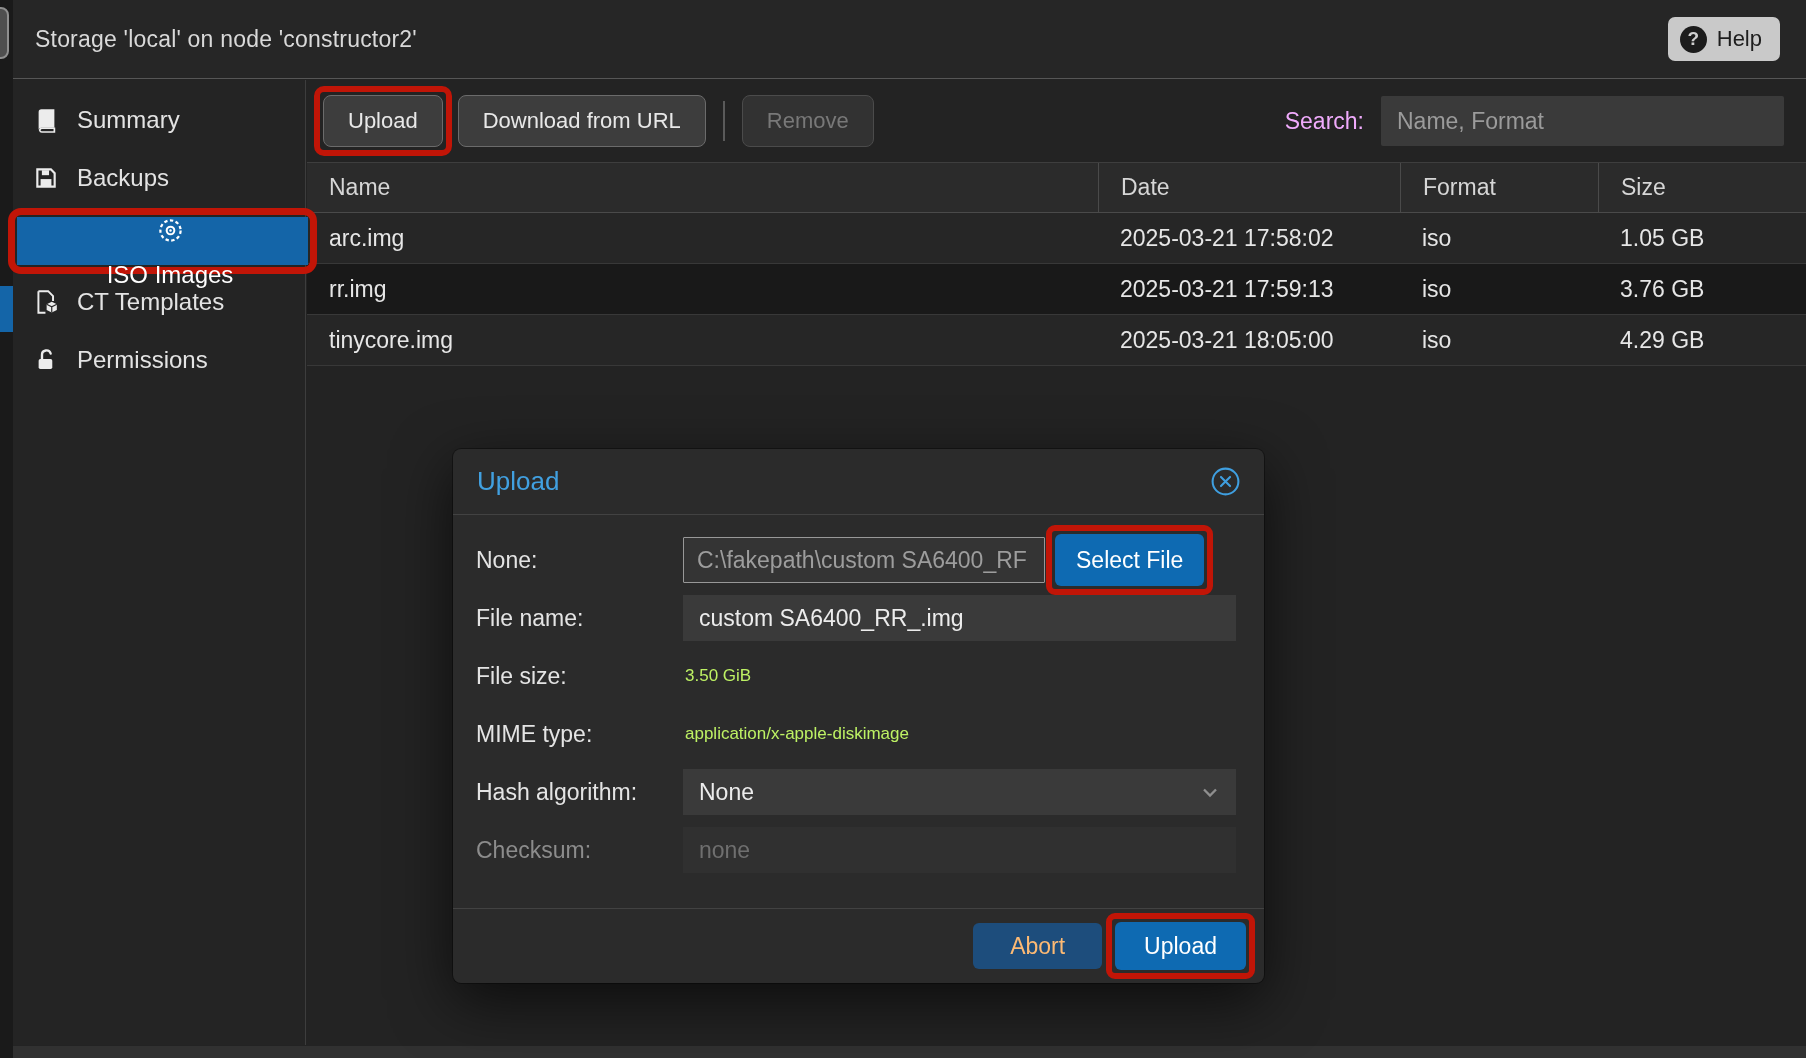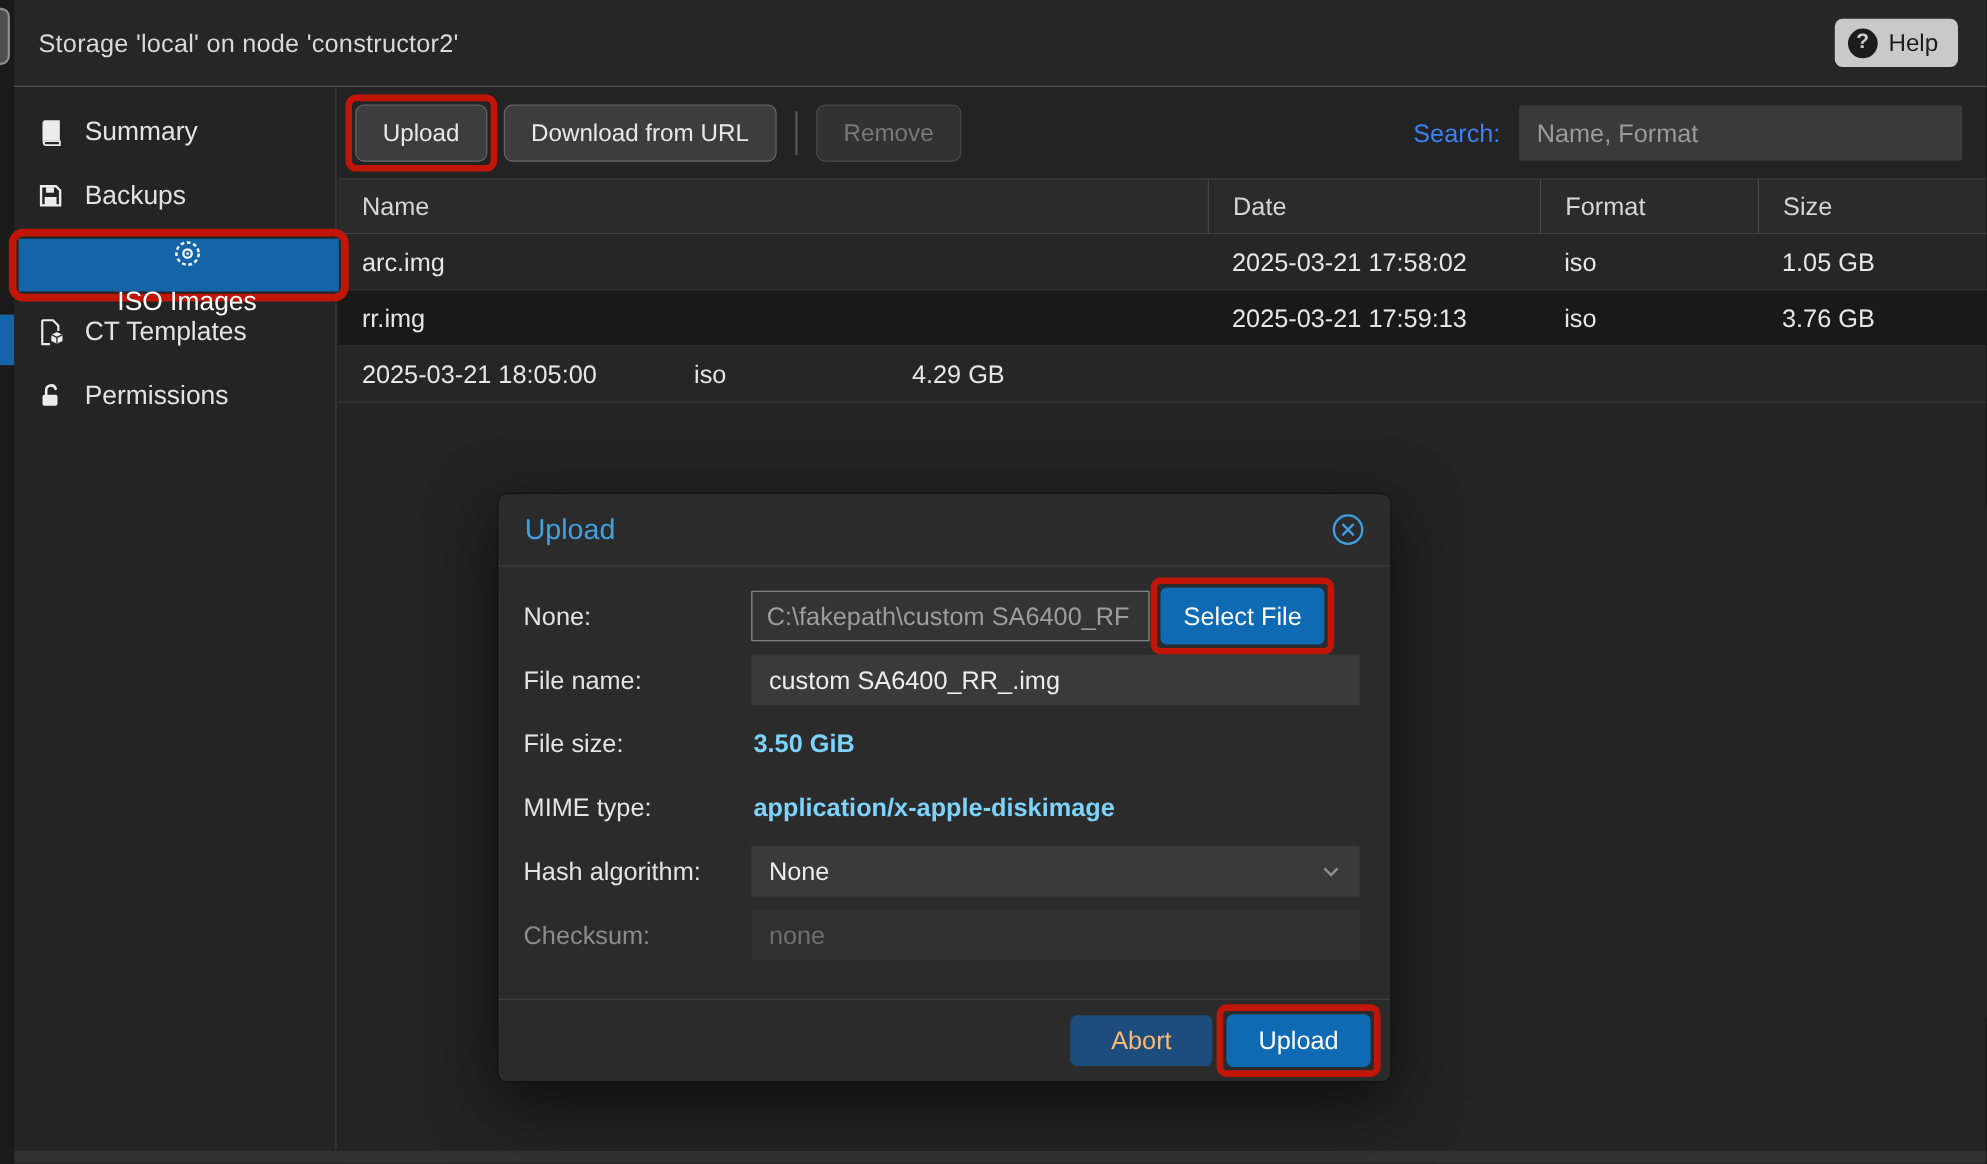--- a/index.html
+++ b/index.html
@@ -57,21 +57,21 @@
   .toolbar { height:82px; display:flex; align-items:center; }
   .tb-btn {
     height:52px; padding:0 24px; background:#3d3d3d; border:1px solid #6b6b6b; border-radius:8px;
     color:#e8e8e8; font-family:inherit; font-size:22px; cursor:pointer; white-space:nowrap;
   }
   .tb-btn.disabled { background:#323232; border-color:#4b4b4b; color:#787878; cursor:default; }
   .upload-annotation { border:6px solid #c11507; border-radius:10px; padding:3px; margin-left:7px; }
   .dl-btn { margin-left:6px; }
   .tb-sep { width:2px; height:40px; background:#5a5a5a; margin:0 17px; }
   .search-wrap { margin-left:auto; display:flex; align-items:center; gap:17px; margin-right:22px; }
-  .search-label { font-size:23px; color:#3b82f6; }
+  .search-label { font-size:23px; color:#f0abfc; }
   .search-input {
     width:403px; height:50px; background:#3a3a3a; border:none; border-radius:2px;
     padding:0 16px; font-family:inherit; font-size:23px; color:#dddddd;
   }
   .search-input::placeholder { color:#9b9b9b; }
 
   
   .thead {
     display:flex; height:51px; background:#2b2b2b;
     border-top:1px solid #3e3e3e; border-bottom:1px solid #4a4a4a;
@@ -110,21 +110,21 @@
   .selectfile-annotation { border:6px solid #c11507; border-radius:9px; padding:3px; margin-left:1px; }
   .blue-btn {
     background:#0e6ab2; border:none; border-radius:6px; color:#ffffff;
     font-family:inherit; font-size:23px; cursor:pointer;
   }
   .select-file-btn { height:52px; padding:0 21px; }
   .dlg-text-input {
     flex:1; height:46px; background:#3a3a3a; border:none; color:#ececec;
     font-family:inherit; font-size:23px; padding:0 16px;
   }
-  .plain-value { font-size:23px; color:#7dd3fc; padding-left:2px;font-weight:bold; }
+  .plain-value { font-size:17px; color:#bef264; padding-left:2px; }
   .dropdown {
     flex:1; height:46px; background:#3a3a3a; display:flex; align-items:center;
     padding:0 14px 0 16px; color:#ececec; font-size:23px; cursor:pointer;
   }
   .dropdown .chev { margin-left:auto; display:flex; }
   .frow.dimmed .flabel { color:#8c8c8c; }
   .checksum-input {
     flex:1; height:46px; background:#303030; border:none; color:#9a9a9a;
     font-family:inherit; font-size:23px; padding:0 16px;
   }
@@ -240,20 +240,21 @@
       <div class="cell c-format">iso</div>
       <div class="cell c-size">1.05 GB</div>
     </div>
     <div class="trow dark">
       <div class="cell c-name">rr.img</div>
       <div class="cell c-date">2025-03-21 17:59:13</div>
       <div class="cell c-format">iso</div>
       <div class="cell c-size">3.76 GB</div>
     </div>
     <div class="trow">
+      <div class="cell c-name">tinycore.img</div>
       <div class="cell c-date">2025-03-21 18:05:00</div>
       <div class="cell c-format">iso</div>
       <div class="cell c-size">4.29 GB</div>
     </div>
   </div>
 
   <div class="bottom-strip"></div>
 
   <div class="dialog">
     <div class="dlg-titlebar">

